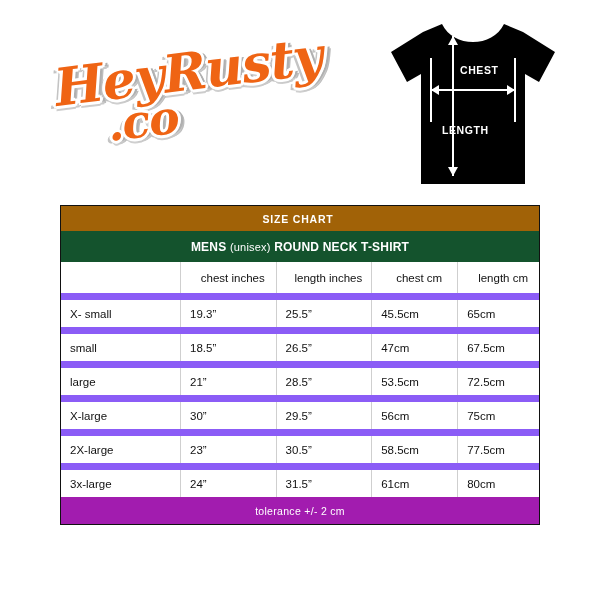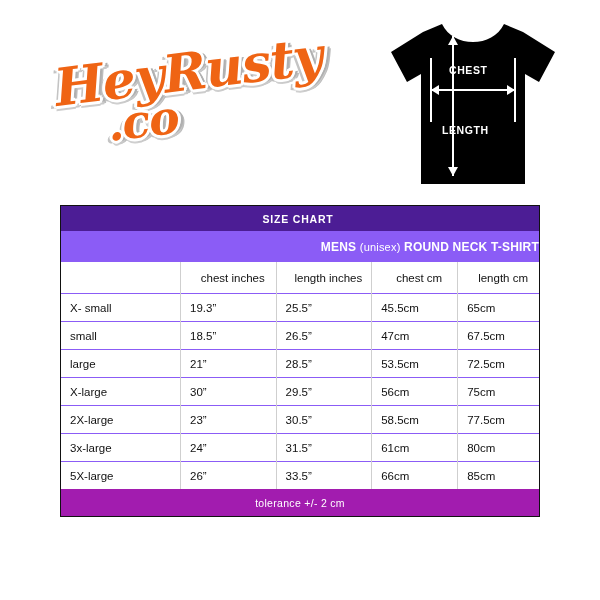--- a/index.html
+++ b/index.html
@@ -75,45 +75,45 @@
     height: 172px;
   }
   .shirt-label {
     position: absolute;
     font-family: "Liberation Sans", sans-serif;
     font-weight: bold;
     font-size: 10.5px;
     color: #ffffff;
     letter-spacing: 0.6px;
   }
-  .label-chest { left: 64px; top: 46px; }
+  .label-chest { left: 75px; top: 46px; }
   .label-length { left: 57px; top: 106px; }
 
   
   .chart {
     position: absolute;
     left: 60px;
     top: 205px;
     width: 480px;
     border: 1px solid #111111;
     box-sizing: border-box;
   }
   .band-black {
-    background: #4c1d95;
+    background: #a16207;
     color: #ffffff;
     text-align: center;
     font-weight: bold;
     font-size: 10.5px;
     letter-spacing: 0.8px;
     padding: 7px 4px 6px 0;
   }
   .band-orange {
-    background: #8b5cf6;
-    color: #ffffff;
-    text-align: right;
+    background: #14532d;
+    color: #ffffff;
+    text-align: center;
     font-weight: bold;
     font-size: 12px;
     padding: 9px 0 8px 0;
     letter-spacing: 0.2px;
   }
   .band-orange .thin {
     font-weight: normal;
     font-size: 11px;
   }
   .band-orange-foot {
@@ -126,21 +126,21 @@
   }
 
   table.size-table {
     width: 100%;
     border-collapse: collapse;
     font-size: 11.5px;
     color: #111111;
   }
   table.size-table th,
   table.size-table td {
-    border-top: 1px solid #8b5cf6;
+    border-top: 7px solid #8b5cf6;
     border-right: 1px solid #cfcfcf;
     padding: 7px 0 6px 9px;
     text-align: left;
     font-weight: normal;
     vertical-align: middle;
     height: 14px;
   }
   table.size-table th:last-child,
   table.size-table td:last-child {
     border-right: none;
@@ -260,26 +260,19 @@
           <td>58.5cm</td>
           <td>77.5cm</td>
         </tr>
         <tr>
           <td class="row-label">3x-large</td>
           <td>24”</td>
           <td>31.5”</td>
           <td>61cm</td>
           <td>80cm</td>
         </tr>
-        <tr>
-          <td class="row-label">5X-large</td>
-          <td>26”</td>
-          <td>33.5”</td>
-          <td>66cm</td>
-          <td>85cm</td>
-        </tr>
       </tbody>
     </table>
 
     <div class="band-orange-foot">tolerance +/- 2 cm</div>
   </div>
 
 </div>
 
 </body></html>

